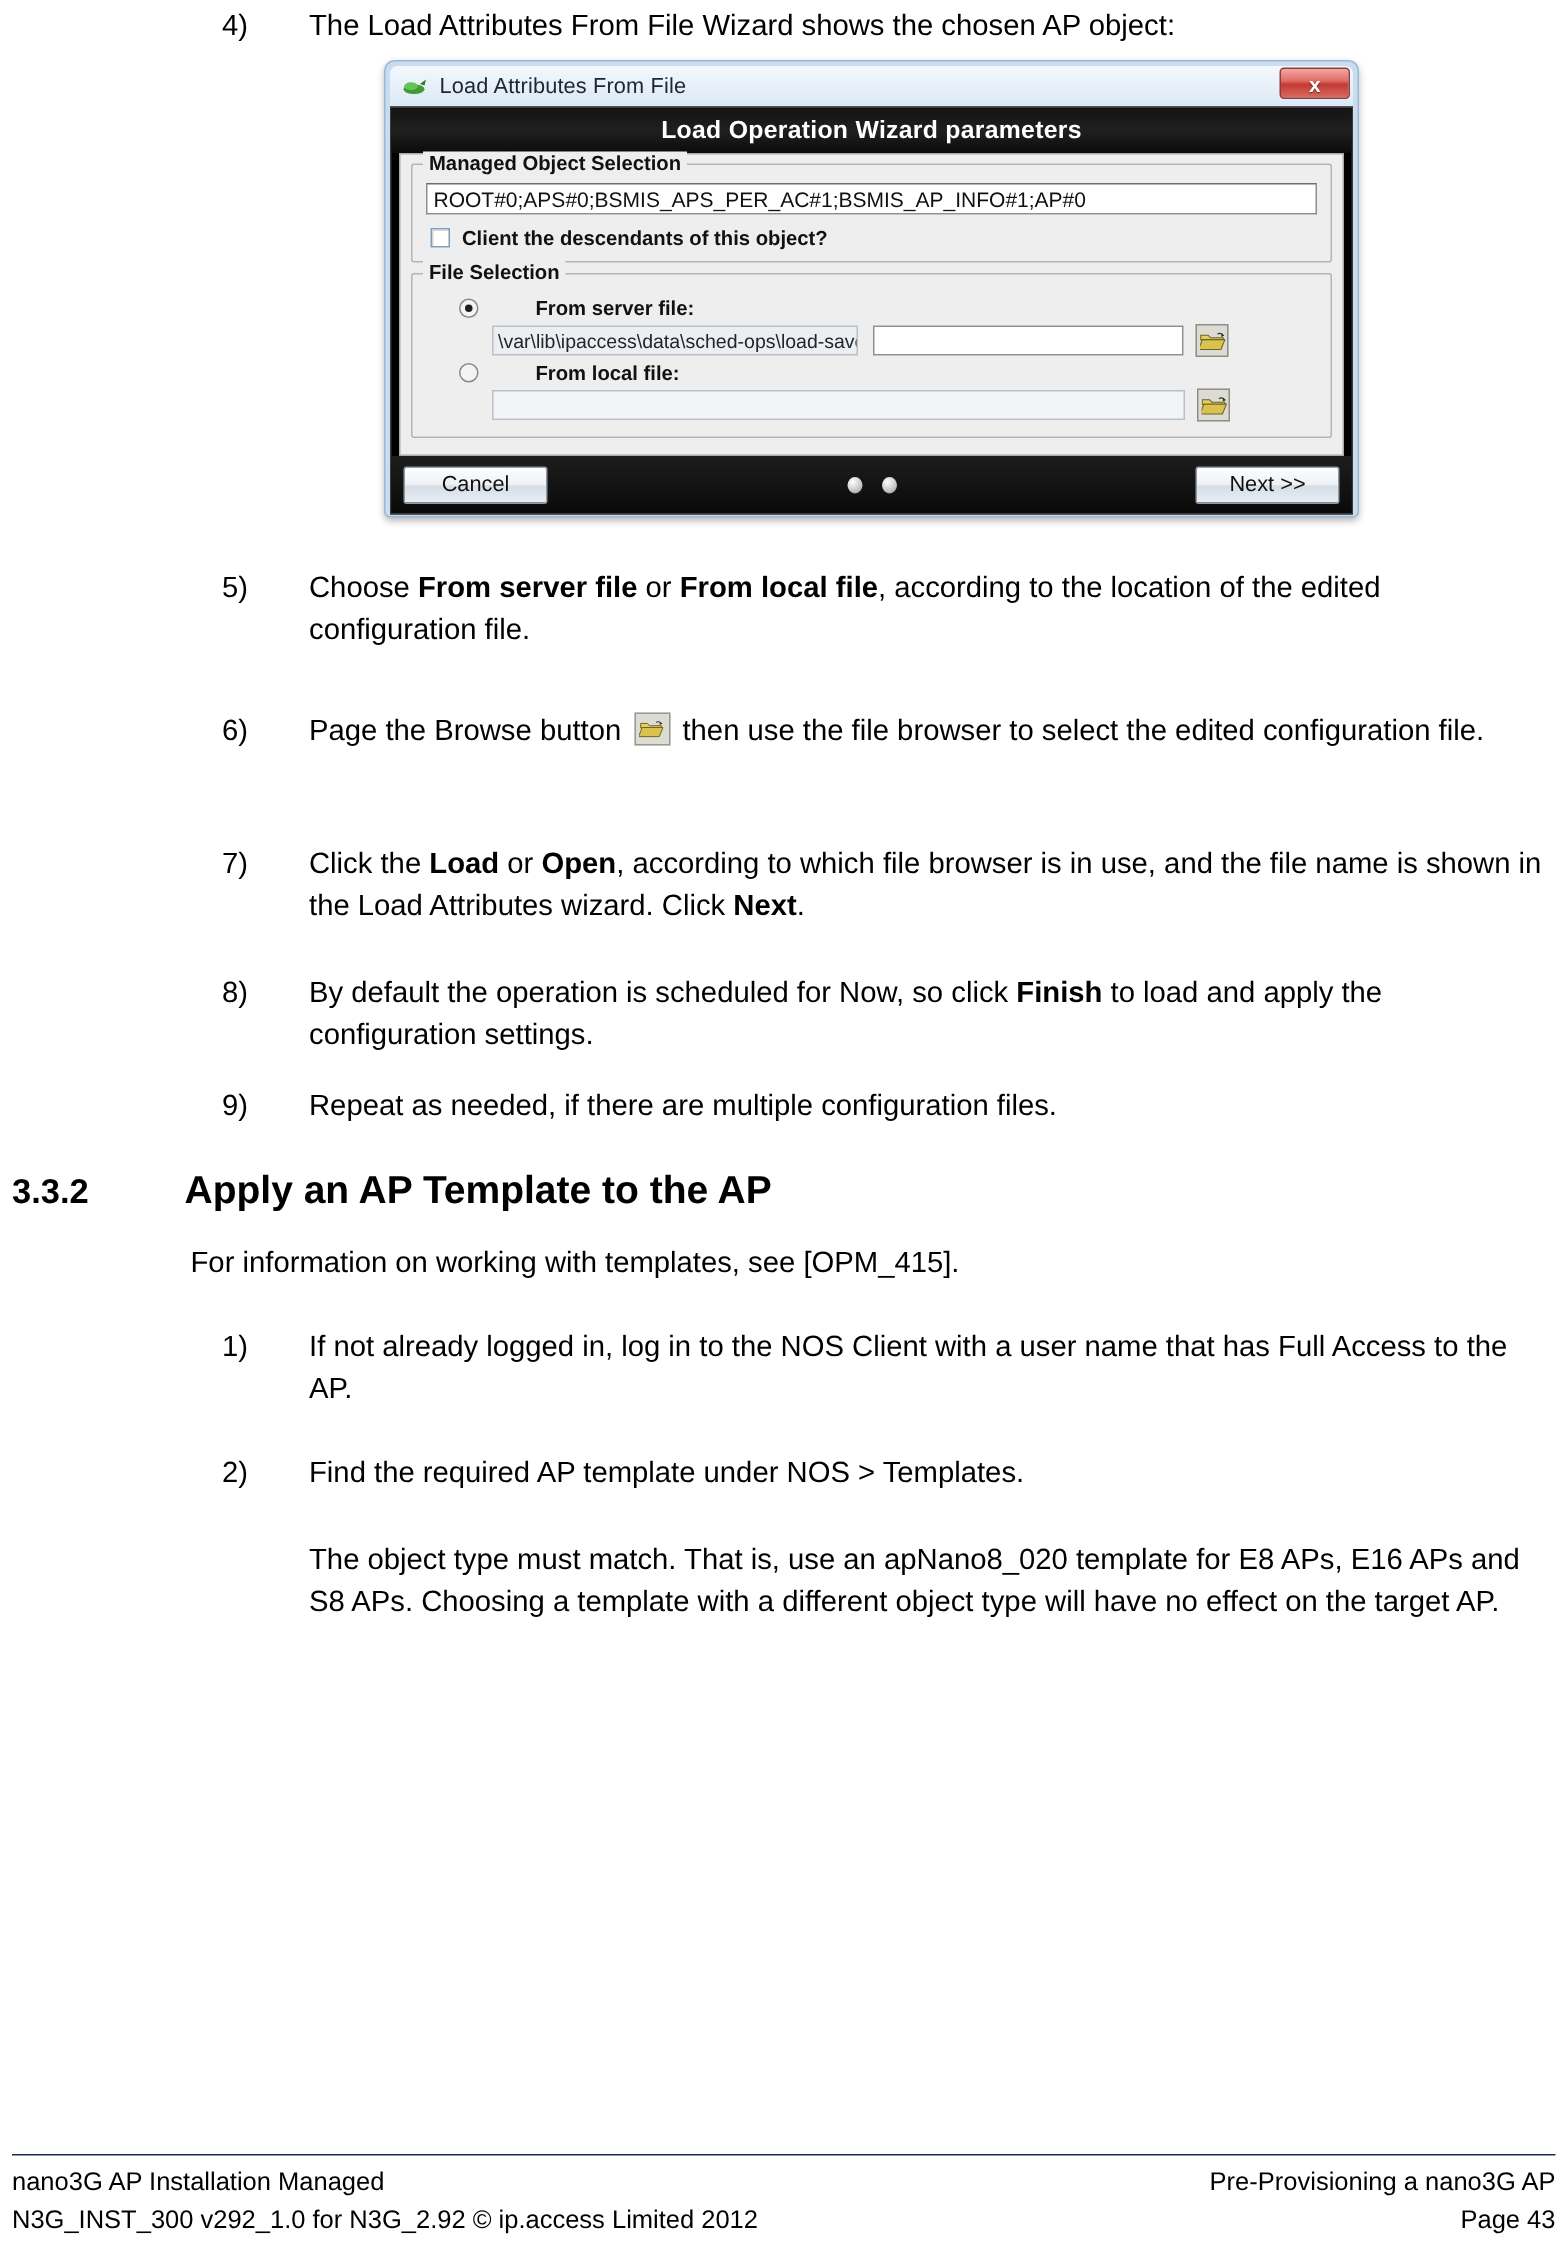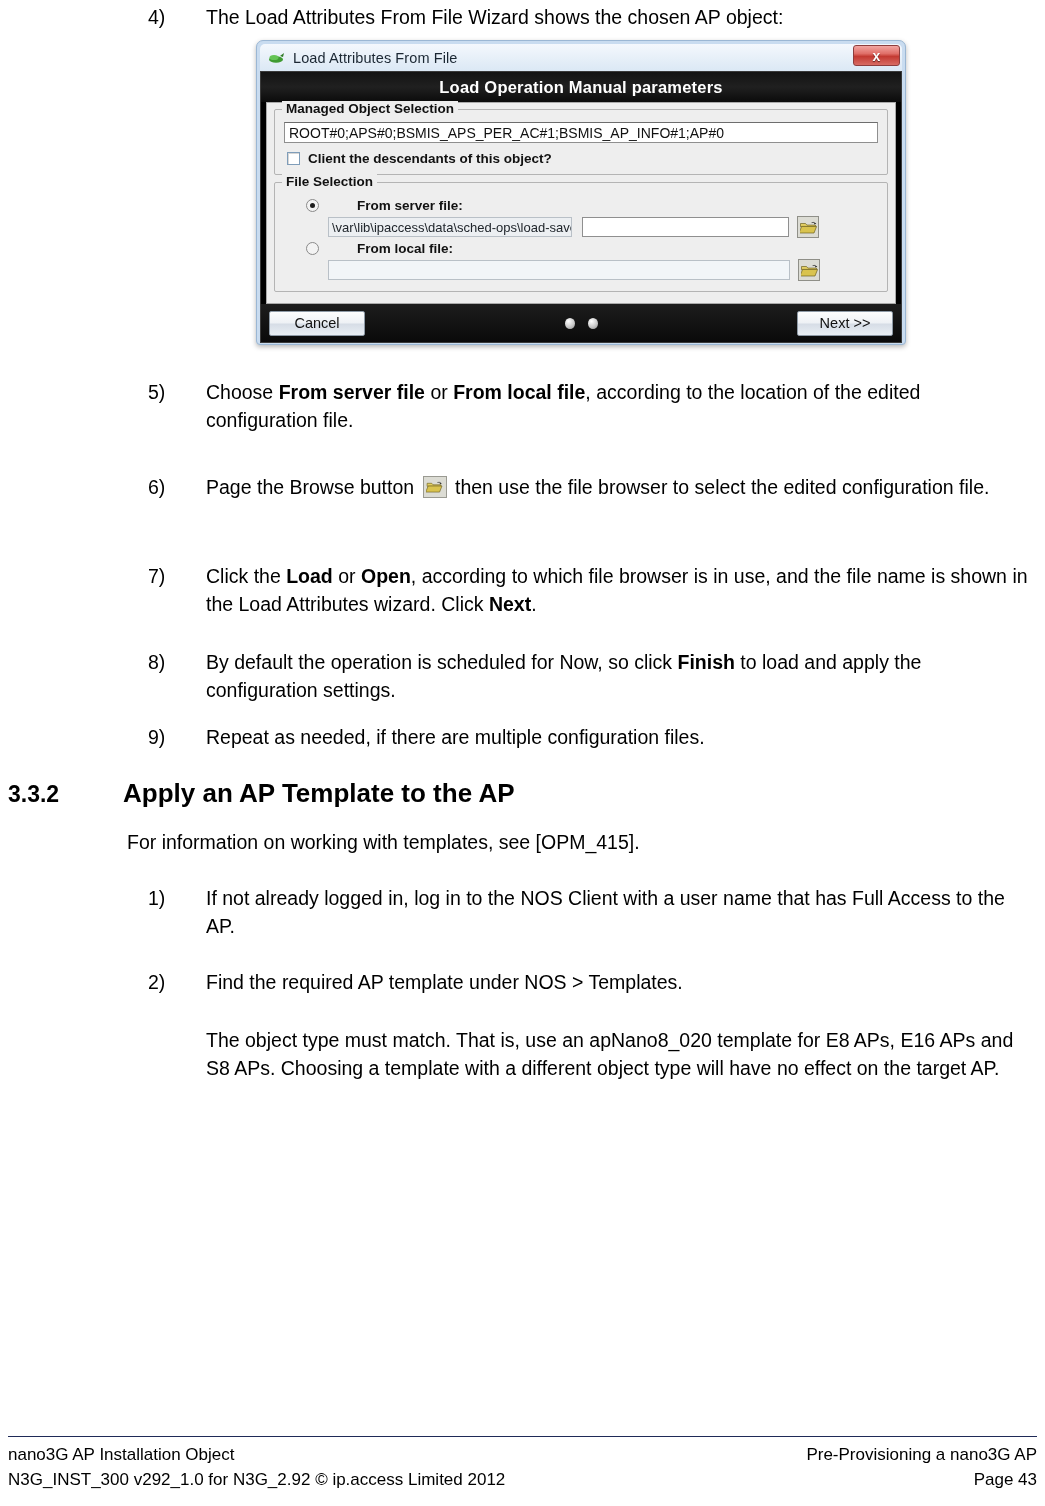--- a/index.html
+++ b/index.html
@@ -369,21 +369,21 @@
         <ellipse cx="8" cy="8.5" rx="7" ry="3.2" fill="#3f9b32"></ellipse>
         <ellipse cx="6" cy="6.5" rx="4.5" ry="2.6" fill="#65c455"></ellipse>
         <path d="M12 5 L16 2 L15 6 Z" fill="#2e7a25"></path>
       </svg>
       <span class="dlg-title-text">Load Attributes From File</span>
       <div class="dlg-close">x</div>
     </div>
 
     <div class="dlg-body">
 
-      <div class="dlg-banner">Load Operation Manual parameters</div>
+      <div class="dlg-banner">Load Operation Wizard parameters</div>
 
       <div class="dlg-content">
 
         <div class="group">
           <span class="group-label">Managed Object Selection</span>
 
           <div class="mo-field">ROOT#0;APS#0;BSMIS_APS_PER_AC#1;BSMIS_AP_INFO#1;AP#0</div>
 
           <div class="checkrow">
             <span class="checkbox"></span>
@@ -507,21 +507,21 @@
   </div>
 
   <div class="para" style="left:206px; top:1026px; width:832px;">
     <span>The object type must match. That is, use an apNano8_020 template for E8 APs,</span>
     <span>E16 APs and S8 APs. Choosing a template with a different object type will have no</span>
     <span>effect on the target AP.</span>
   </div>
 
   <div class="page-footer">
     <div class="pf-left">
-      <div>nano3G AP Installation Object</div>
+      <div>nano3G AP Installation Managed</div>
       <div>N3G_INST_300 v292_1.0 for N3G_2.92 © ip.access Limited 2012</div>
     </div>
     <div class="pf-right">
       <div>Pre-Provisioning a nano3G AP</div>
       <div>Page 43</div>
     </div>
   </div>
 
 </div>
 

